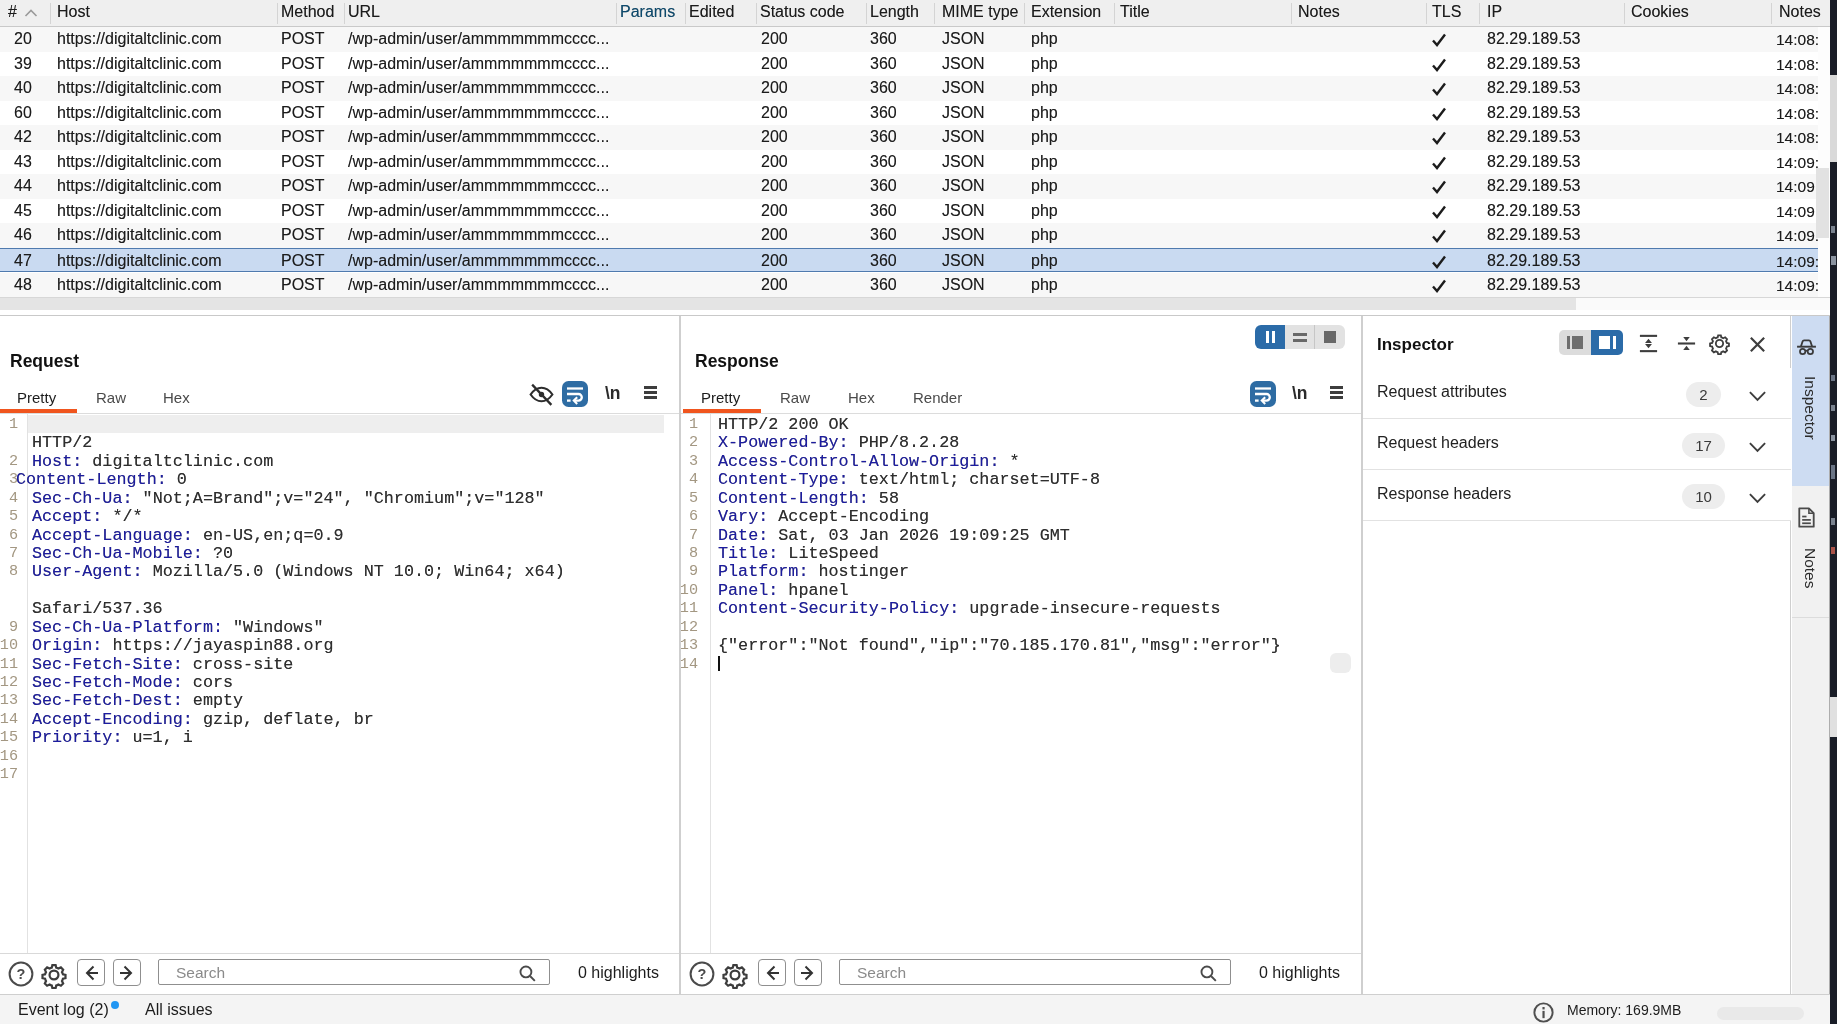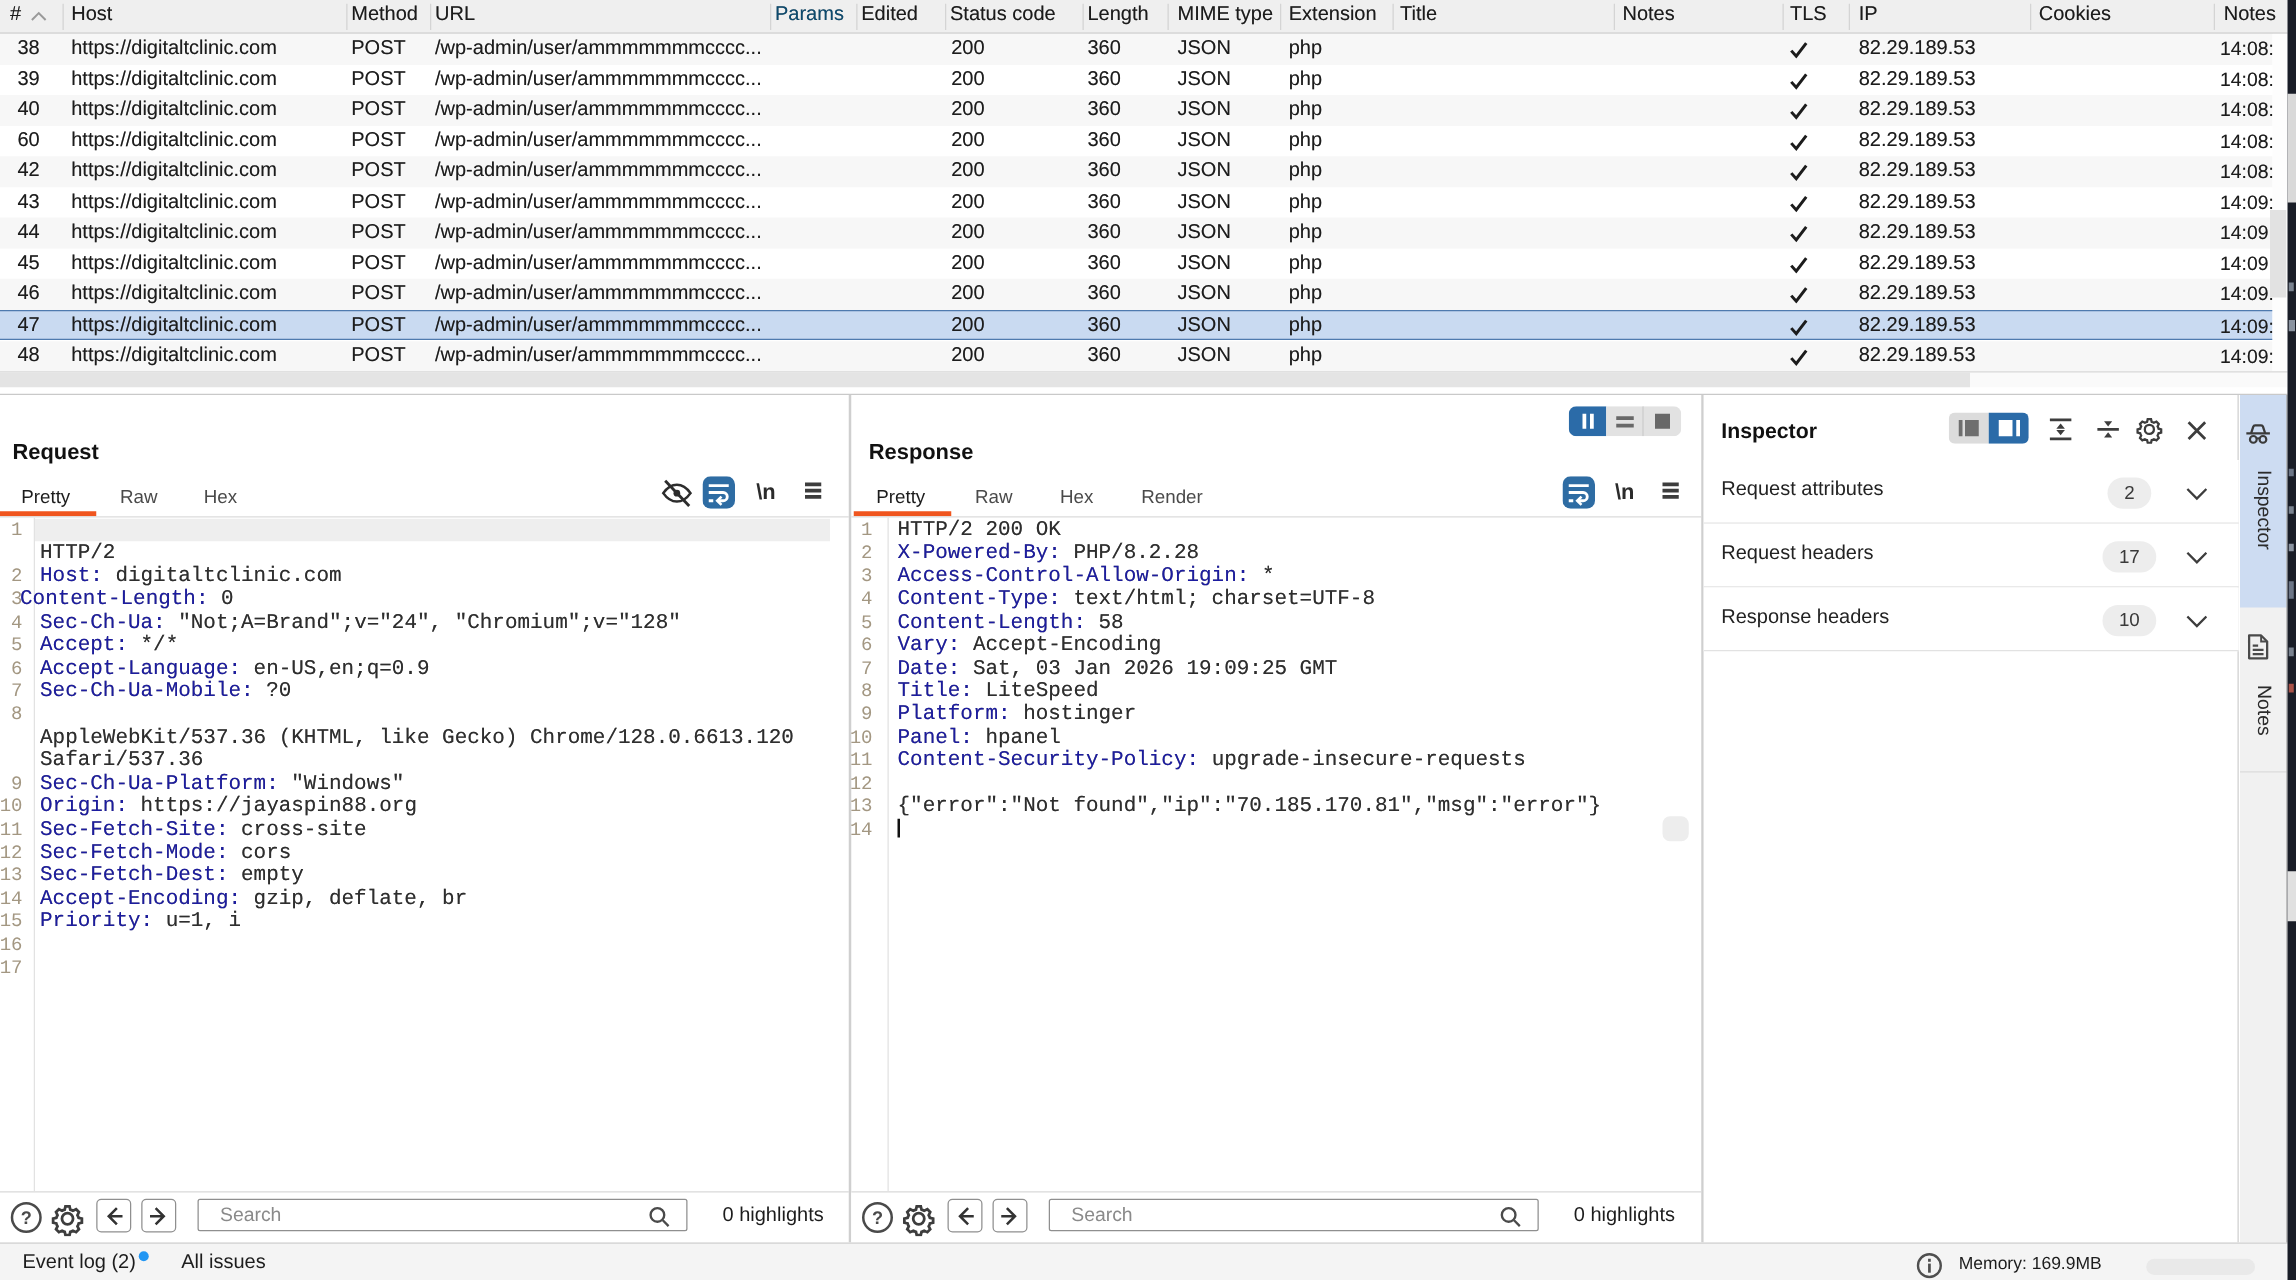--- a/index.html
+++ b/index.html
@@ -52,21 +52,21 @@
     <span style="position:absolute;left:1426px;top:3px;width:1px;height:21px;background:#d4d4d4"></span>
     <span style="position:absolute;left:1479px;top:3px;width:1px;height:21px;background:#d4d4d4"></span>
     <span style="position:absolute;left:1624px;top:3px;width:1px;height:21px;background:#d4d4d4"></span>
     <span style="position:absolute;left:1771px;top:3px;width:1px;height:21px;background:#d4d4d4"></span>
     <svg style="position:absolute;left:24px;top:9px" viewBox="0 0 14 8" width="14" height="8">
       <path d="M1.5 7 L7 1.5 L12.5 7" fill="none" stroke="#9a9a9a" stroke-width="1.6"></path>
     </svg>
   </div>
 
 <div class="tr" style="top:27.0px;background:#f7f7f7;">
-<span class="td" style="left:14px">38</span>
+<span class="td" style="left:14px">20</span>
 <span class="td" style="left:57px">https://digitaltclinic.com</span>
 <span class="td" style="left:281px">POST</span>
 <span class="td" style="left:348px">/wp-admin/user/ammmmmmmcccc...</span>
 <span class="td" style="left:761px">200</span>
 <span class="td" style="left:870px">360</span>
 <span class="td" style="left:942px">JSON</span>
 <span class="td" style="left:1031px">php</span>
 <svg style="position:absolute;left:1431px;top:6px" viewBox="0 0 16 14" width="16" height="14">
       <path d="M2 7.5 l4 4.5 L14 1.5" fill="none" stroke="#1c1c1c" stroke-width="2.4"></path>
     </svg>
@@ -281,21 +281,21 @@
       <div class="crow" style="left:16px;top:470.3px"><b>Content-Length:</b> 0</div>
 <span class="lnum" style="position:absolute;right:661px;top:488.7px">4</span>
       <div class="crow" style="left:32px;top:488.7px"><b>Sec-Ch-Ua:</b> "Not;A=Brand";v="24", "Chromium";v="128"</div>
 <span class="lnum" style="position:absolute;right:661px;top:507.1px">5</span>
       <div class="crow" style="left:32px;top:507.1px"><b>Accept:</b> */*</div>
 <span class="lnum" style="position:absolute;right:661px;top:525.5px">6</span>
       <div class="crow" style="left:32px;top:525.5px"><b>Accept-Language:</b> en-US,en;q=0.9</div>
 <span class="lnum" style="position:absolute;right:661px;top:543.9px">7</span>
       <div class="crow" style="left:32px;top:543.9px"><b>Sec-Ch-Ua-Mobile:</b> ?0</div>
 <span class="lnum" style="position:absolute;right:661px;top:562.4px">8</span>
-<div class="crow" style="left:32px;top:580.8px">AppleWebKit/537.36 (KHTML, like Gecko) Chrome/128.0.6613.120</div>
+      <div class="crow" style="left:32px;top:562.4px"><b>User-Agent:</b> Mozilla/5.0 (Windows NT 10.0; Win64; x64)</div>
 <div class="crow" style="left:32px;top:599.2px">Safari/537.36</div>
 <span class="lnum" style="position:absolute;right:661px;top:617.6px">9</span>
       <div class="crow" style="left:32px;top:617.6px"><b>Sec-Ch-Ua-Platform:</b> "Windows"</div>
 <span class="lnum" style="position:absolute;right:661px;top:636.0px">10</span>
       <div class="crow" style="left:32px;top:636.0px"><b>Origin:</b> https://jayaspin88.org</div>
 <span class="lnum" style="position:absolute;right:661px;top:654.5px">11</span>
       <div class="crow" style="left:32px;top:654.5px"><b>Sec-Fetch-Site:</b> cross-site</div>
 <span class="lnum" style="position:absolute;right:661px;top:672.9px">12</span>
       <div class="crow" style="left:32px;top:672.9px"><b>Sec-Fetch-Mode:</b> cors</div>
 <span class="lnum" style="position:absolute;right:661px;top:691.3px">13</span>

